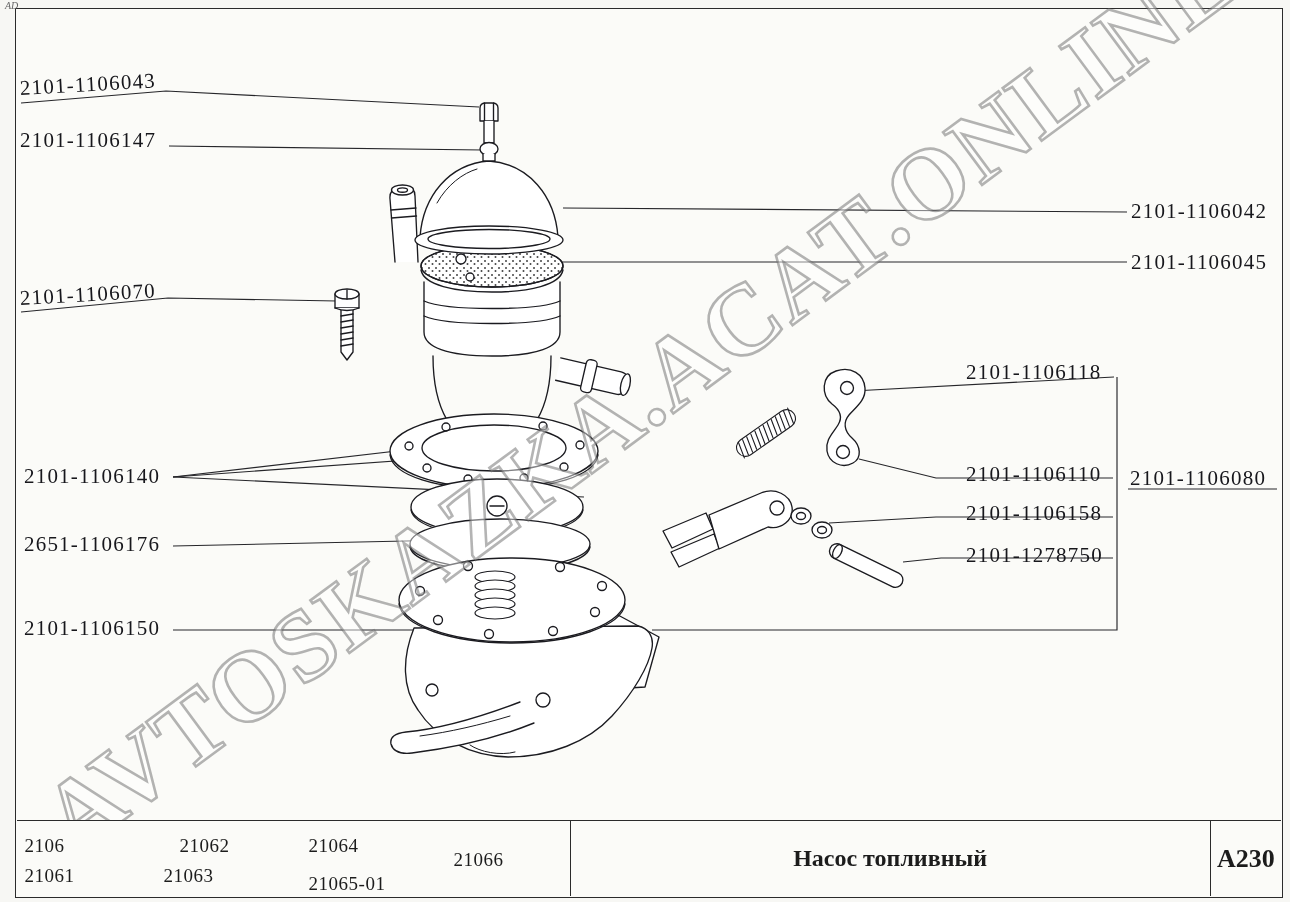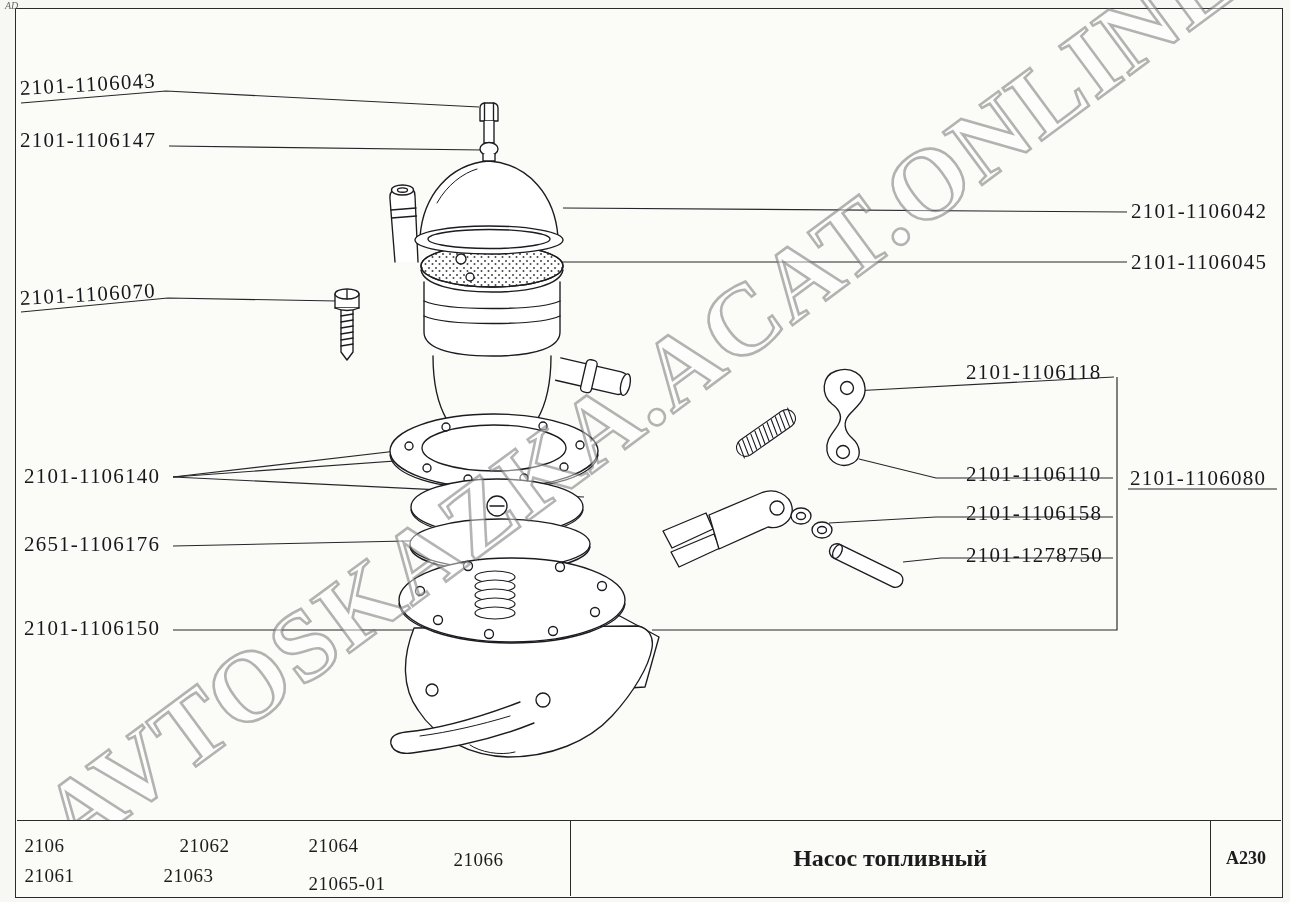--- a/index.html
+++ b/index.html
@@ -20,21 +20,21 @@
                color:rgba(255,255,255,0.45);
                -webkit-text-stroke:2.6px rgba(105,105,105,0.5);
                pointer-events:none; z-index:4; }
   .footer { position:absolute; left:16.6px; top:820px; width:1264.8px; height:76.4px;
             border-top:1.6px solid #2b2b2b; display:flex; background:#fbfbf8; z-index:5; }
   .cell { position:relative; height:100%; }
   .cell-models { width:553px; }
   .cell-title { width:640px; border-left:1.6px solid #2b2b2b; display:flex;
                 align-items:center; justify-content:center; font-weight:bold; font-size:24px; }
   .cell-code { flex:1; border-left:1.6px solid #2b2b2b; display:flex;
-               align-items:center; justify-content:center; font-weight:bold; font-size:18px; }
+               align-items:center; justify-content:center; font-weight:bold; font-size:26px; }
   .model-num { position:absolute; font-size:19px; letter-spacing:0.5px; }
 </style>
 </head>
 <body>
 
 <div class="page">
 
   <div class="frame"></div>
 
   <span class="corner-mark">AD</span>

